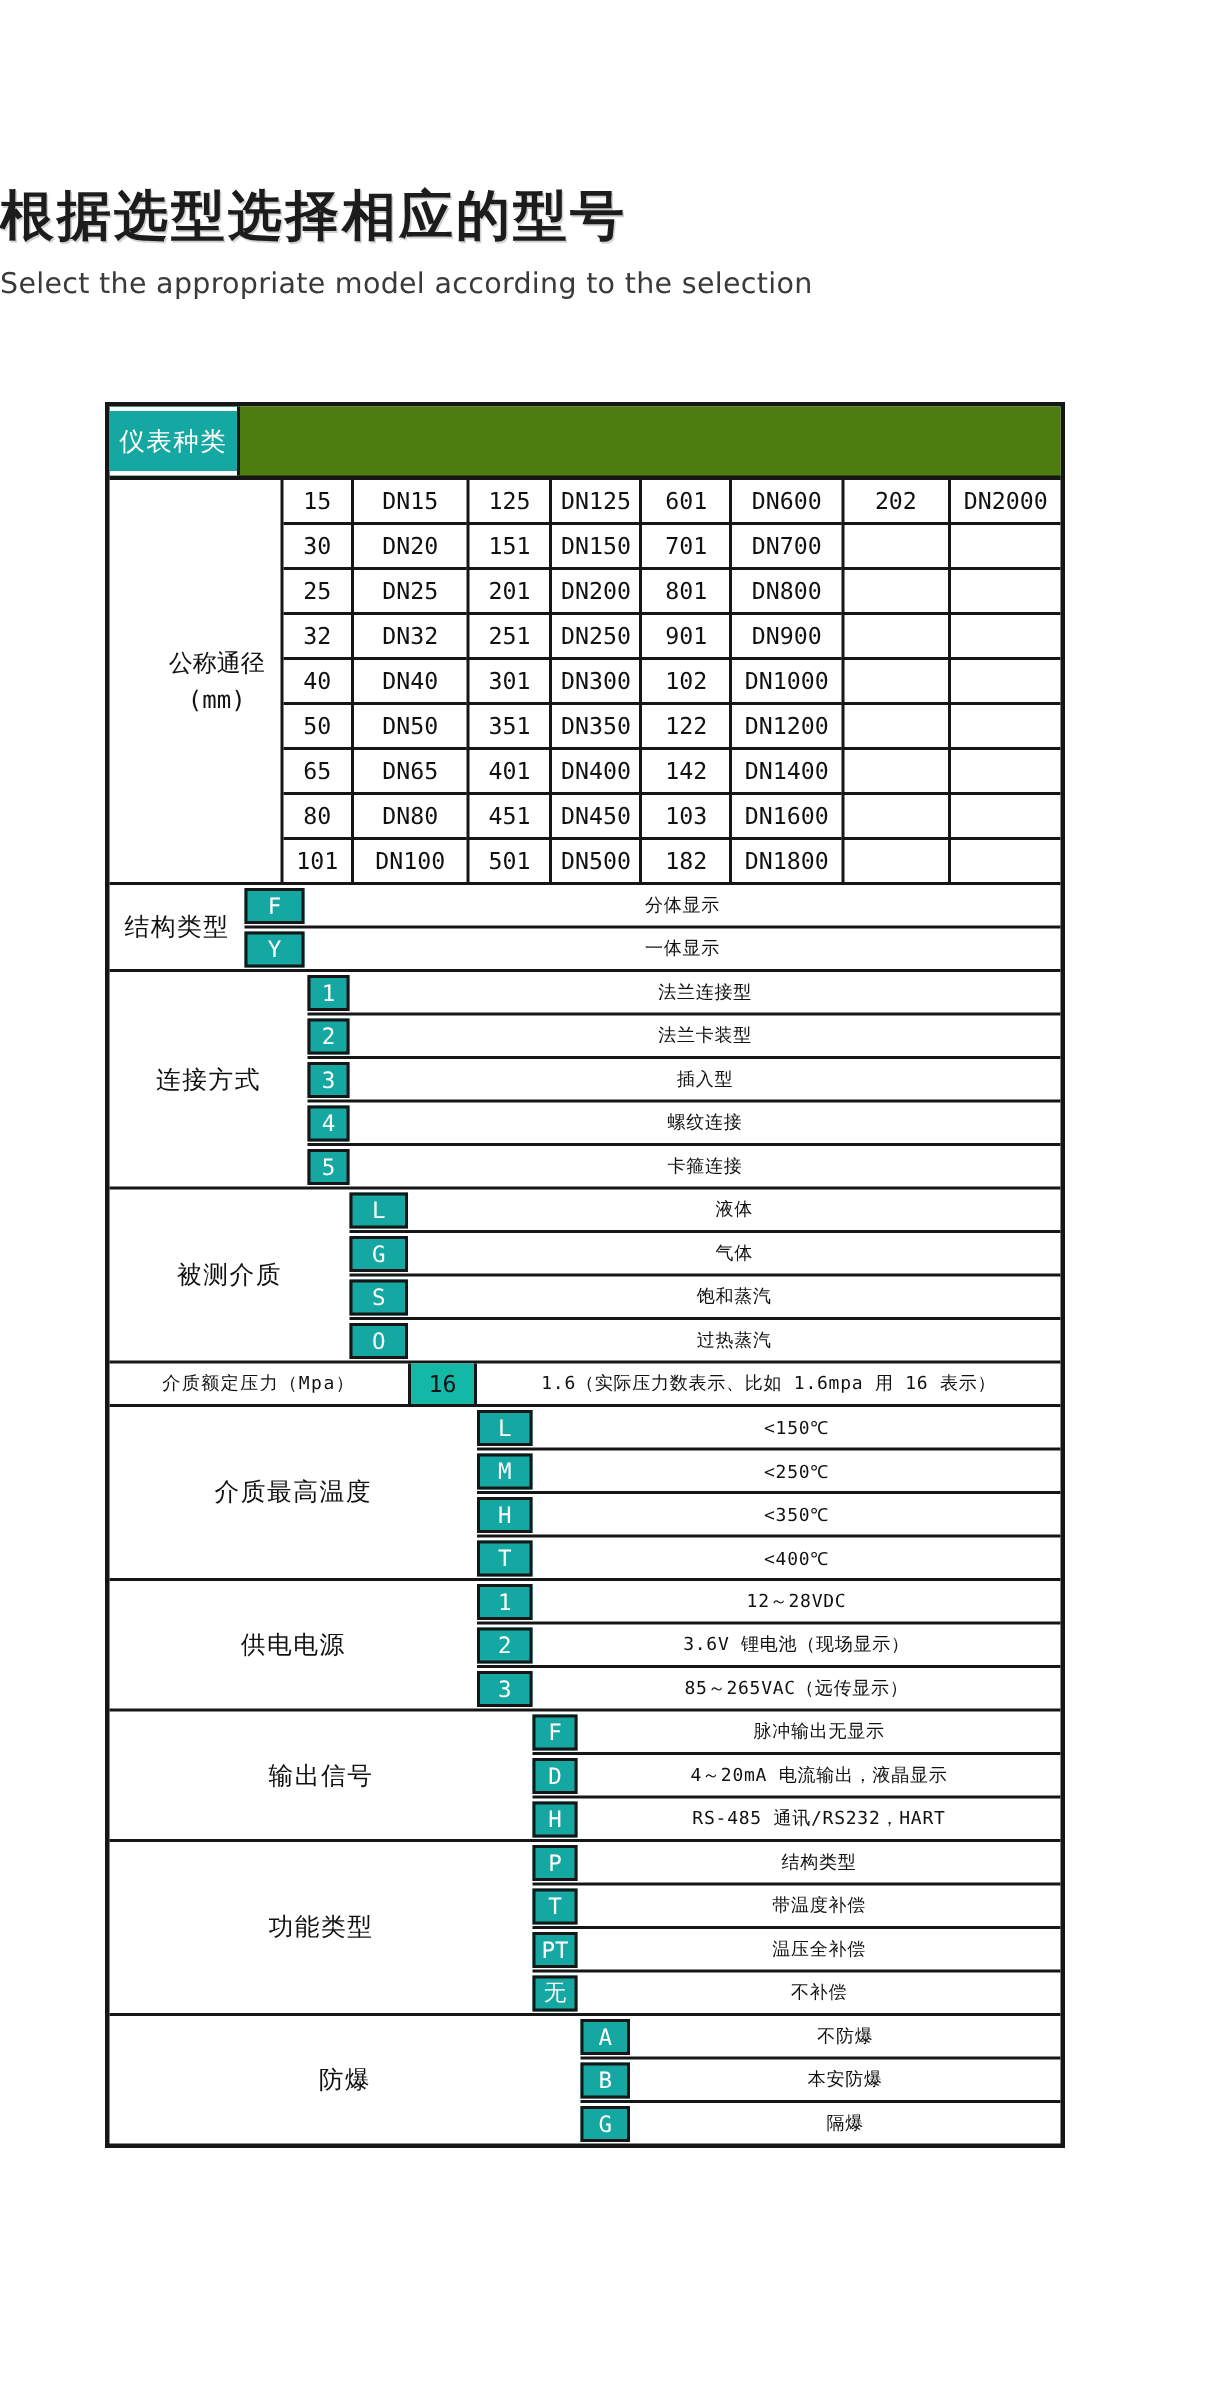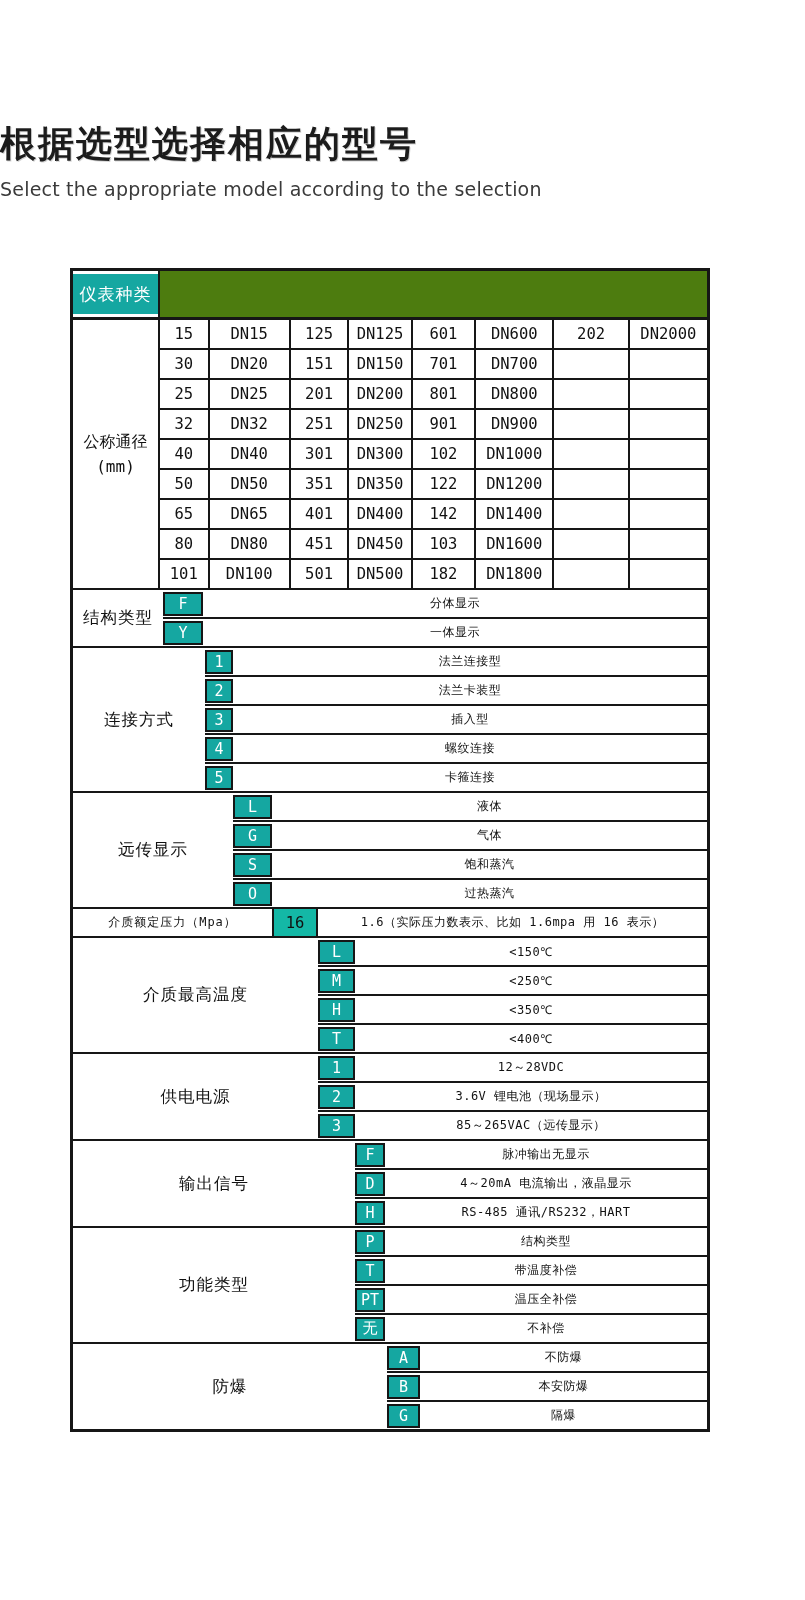--- a/index.html
+++ b/index.html
@@ -26,21 +26,21 @@
     background:var(--teal); color:#fff; display:flex; align-items:center; justify-content:center;
     font-size:17px; letter-spacing:1px; box-shadow:inset 0 -3px 0 #fff, inset 0 3px 0 #fff;
   }
   .hdr-label{ width:85px; border-right:2px solid var(--bd); }
   .hdr-value{ flex:1; border-left:2px solid var(--bd); margin-left:3px; }
 
   
   .dia{ display:flex; }
   .dia-label{
     width:85px; border-right:2px solid var(--bd); display:flex; flex-direction:column;
-    align-items:center; justify-content:center; font-size:16px; line-height:25px; text-align:center;
+    align-items:center; justify-content:center; font-size:16px; line-height:25px; text-align:center;padding-left:29px;
   }
   .dia-grid{ flex:1; display:grid; grid-template-columns:48fr 82fr 59fr 64fr 64fr 79fr 76fr 80fr; }
   .dia-cell{
     height:28px; display:flex; align-items:center; justify-content:center; font-size:15.5px;
     border-top:2px solid var(--bd); border-left:2px solid var(--bd); box-sizing:content-box;
   }
   .dia-cell.no-bt{ border-top:none; }
   .dia-cell.no-bl{ border-left:none; }
 
   
@@ -191,21 +191,21 @@
             <div class="code">4</div>
             <div class="val">螺纹连接</div>
           </div>
           <div class="sec-row">
             <div class="code">5</div>
             <div class="val">卡箍连接</div>
           </div>
         </div>
       </div>
       <div class="sec" style="--lw: 160px; --cw: 39px;">
-        <div class="sec-label">远传显示</div>
+        <div class="sec-label">被测介质</div>
         <div class="sec-body">
           <div class="sec-row">
             <div class="code">L</div>
             <div class="val">液体</div>
           </div>
           <div class="sec-row">
             <div class="code">G</div>
             <div class="val">气体</div>
           </div>
           <div class="sec-row">

